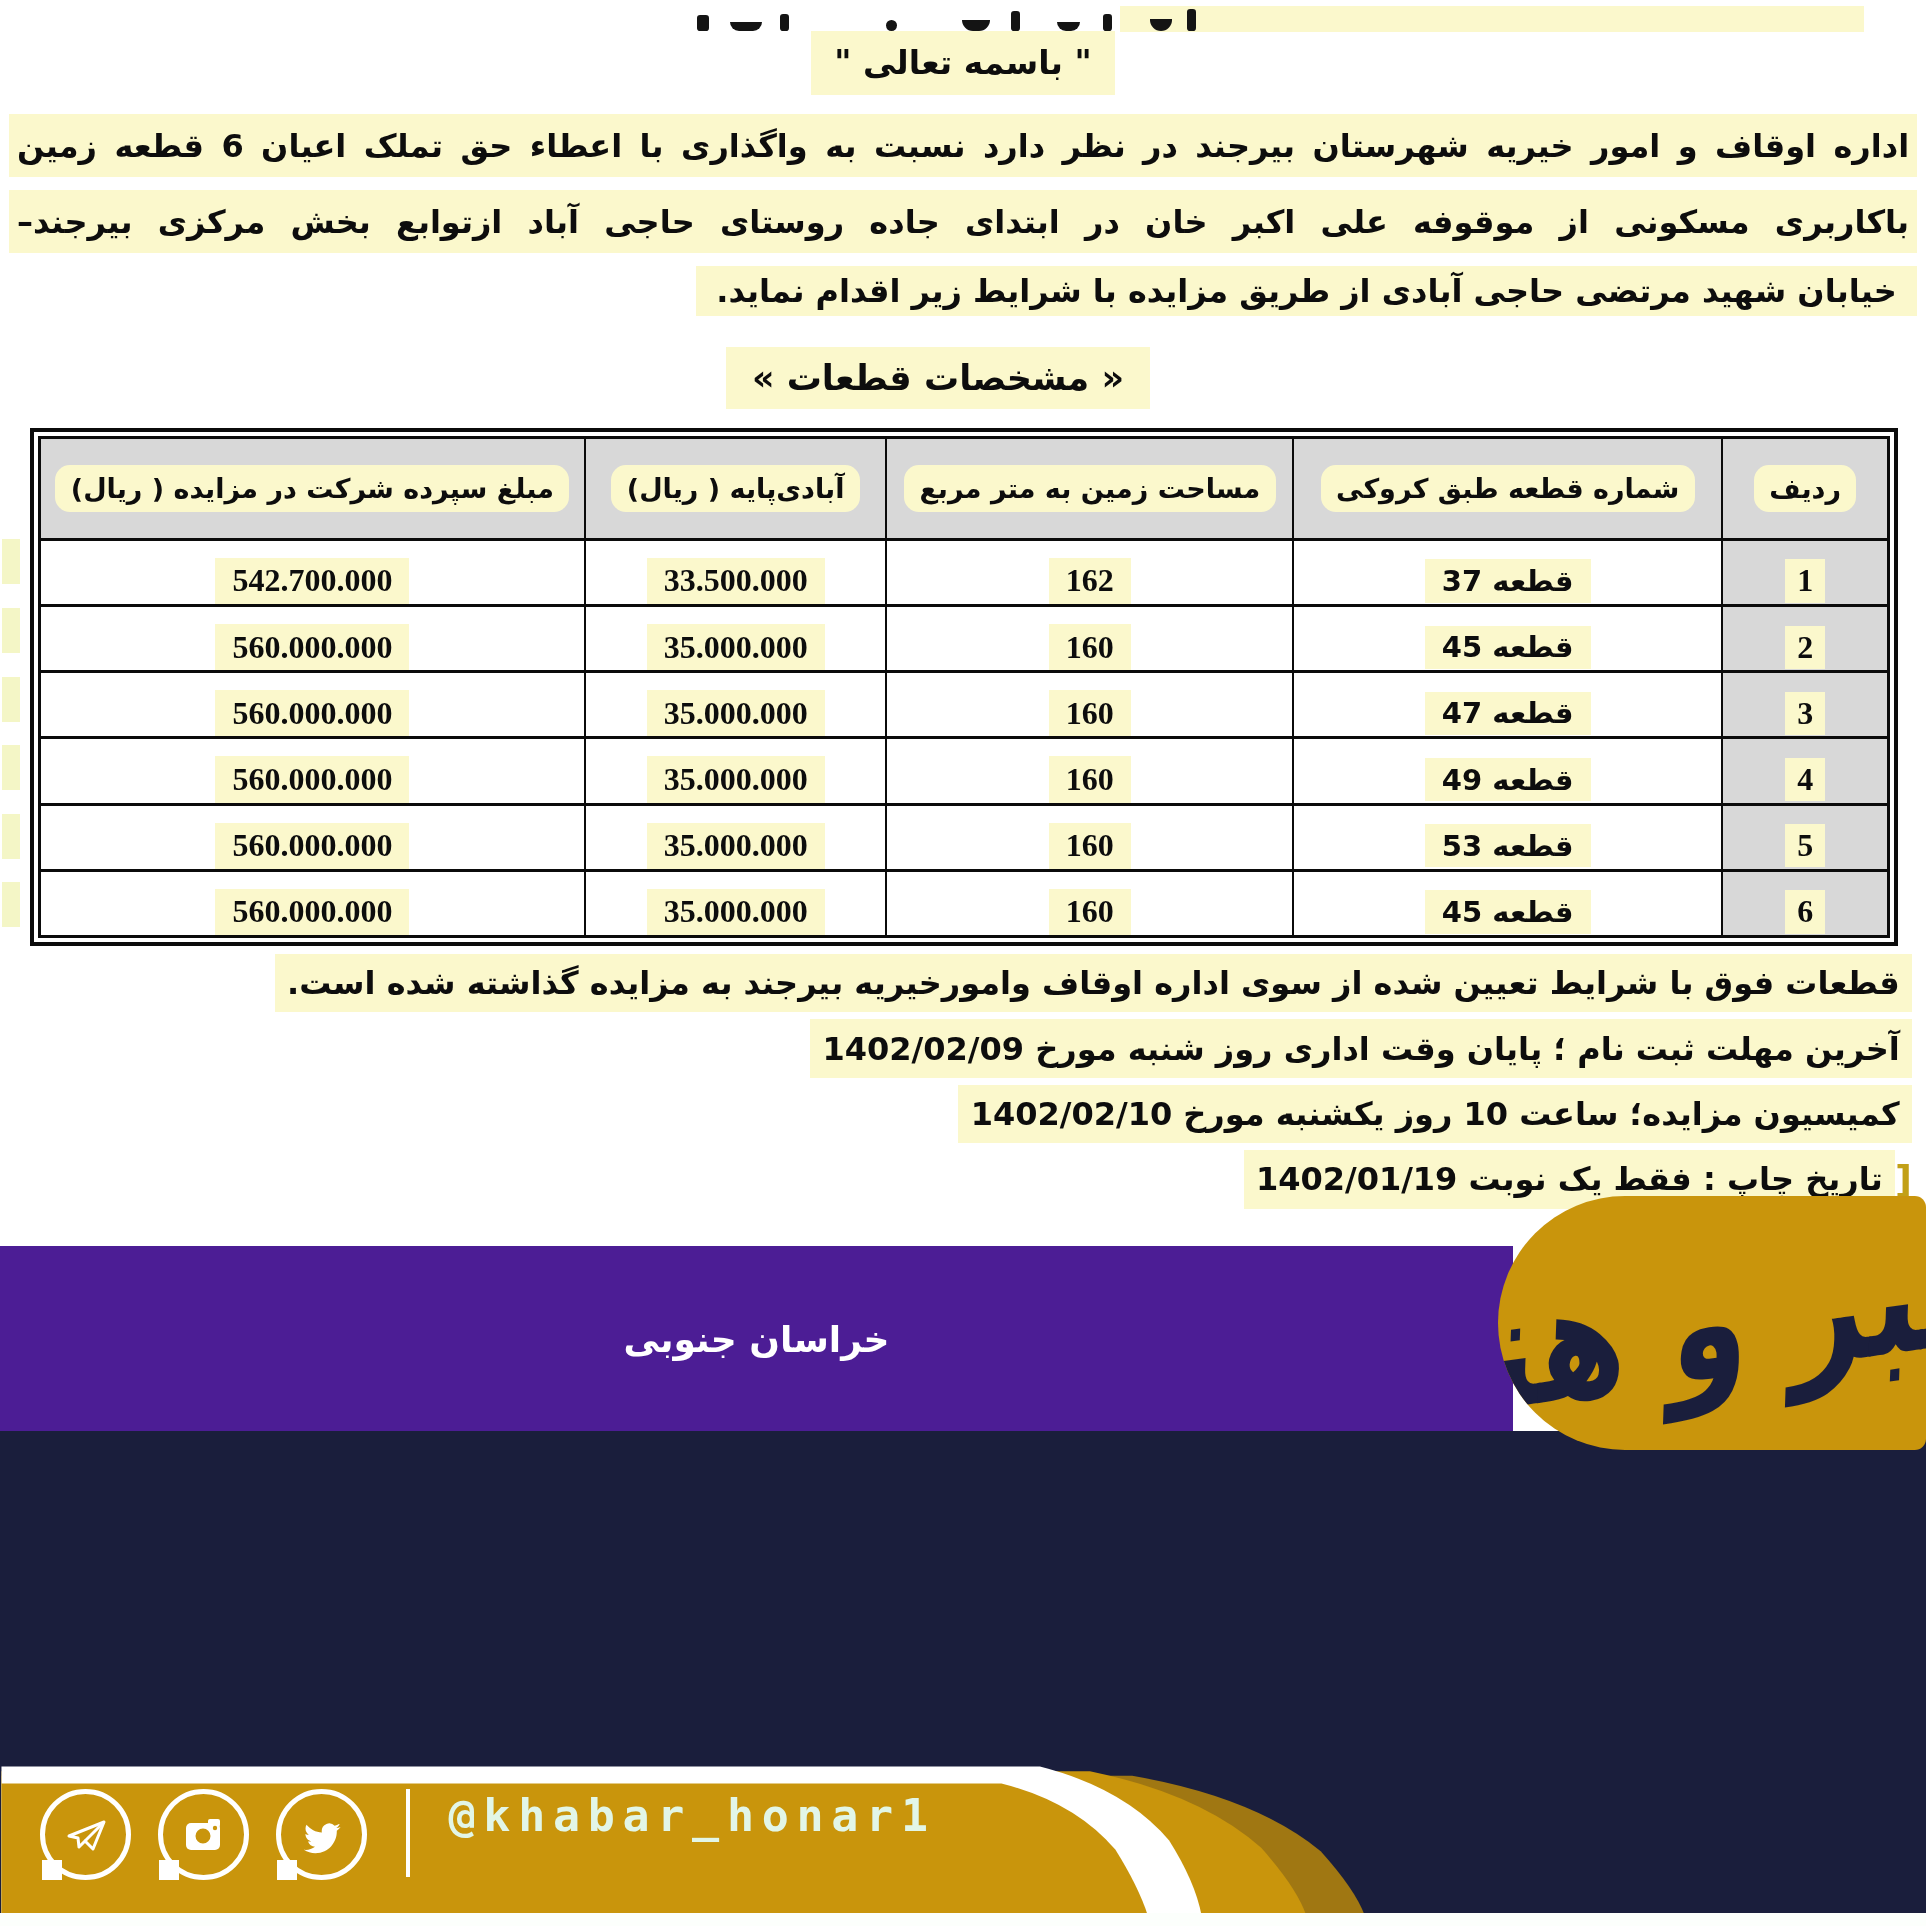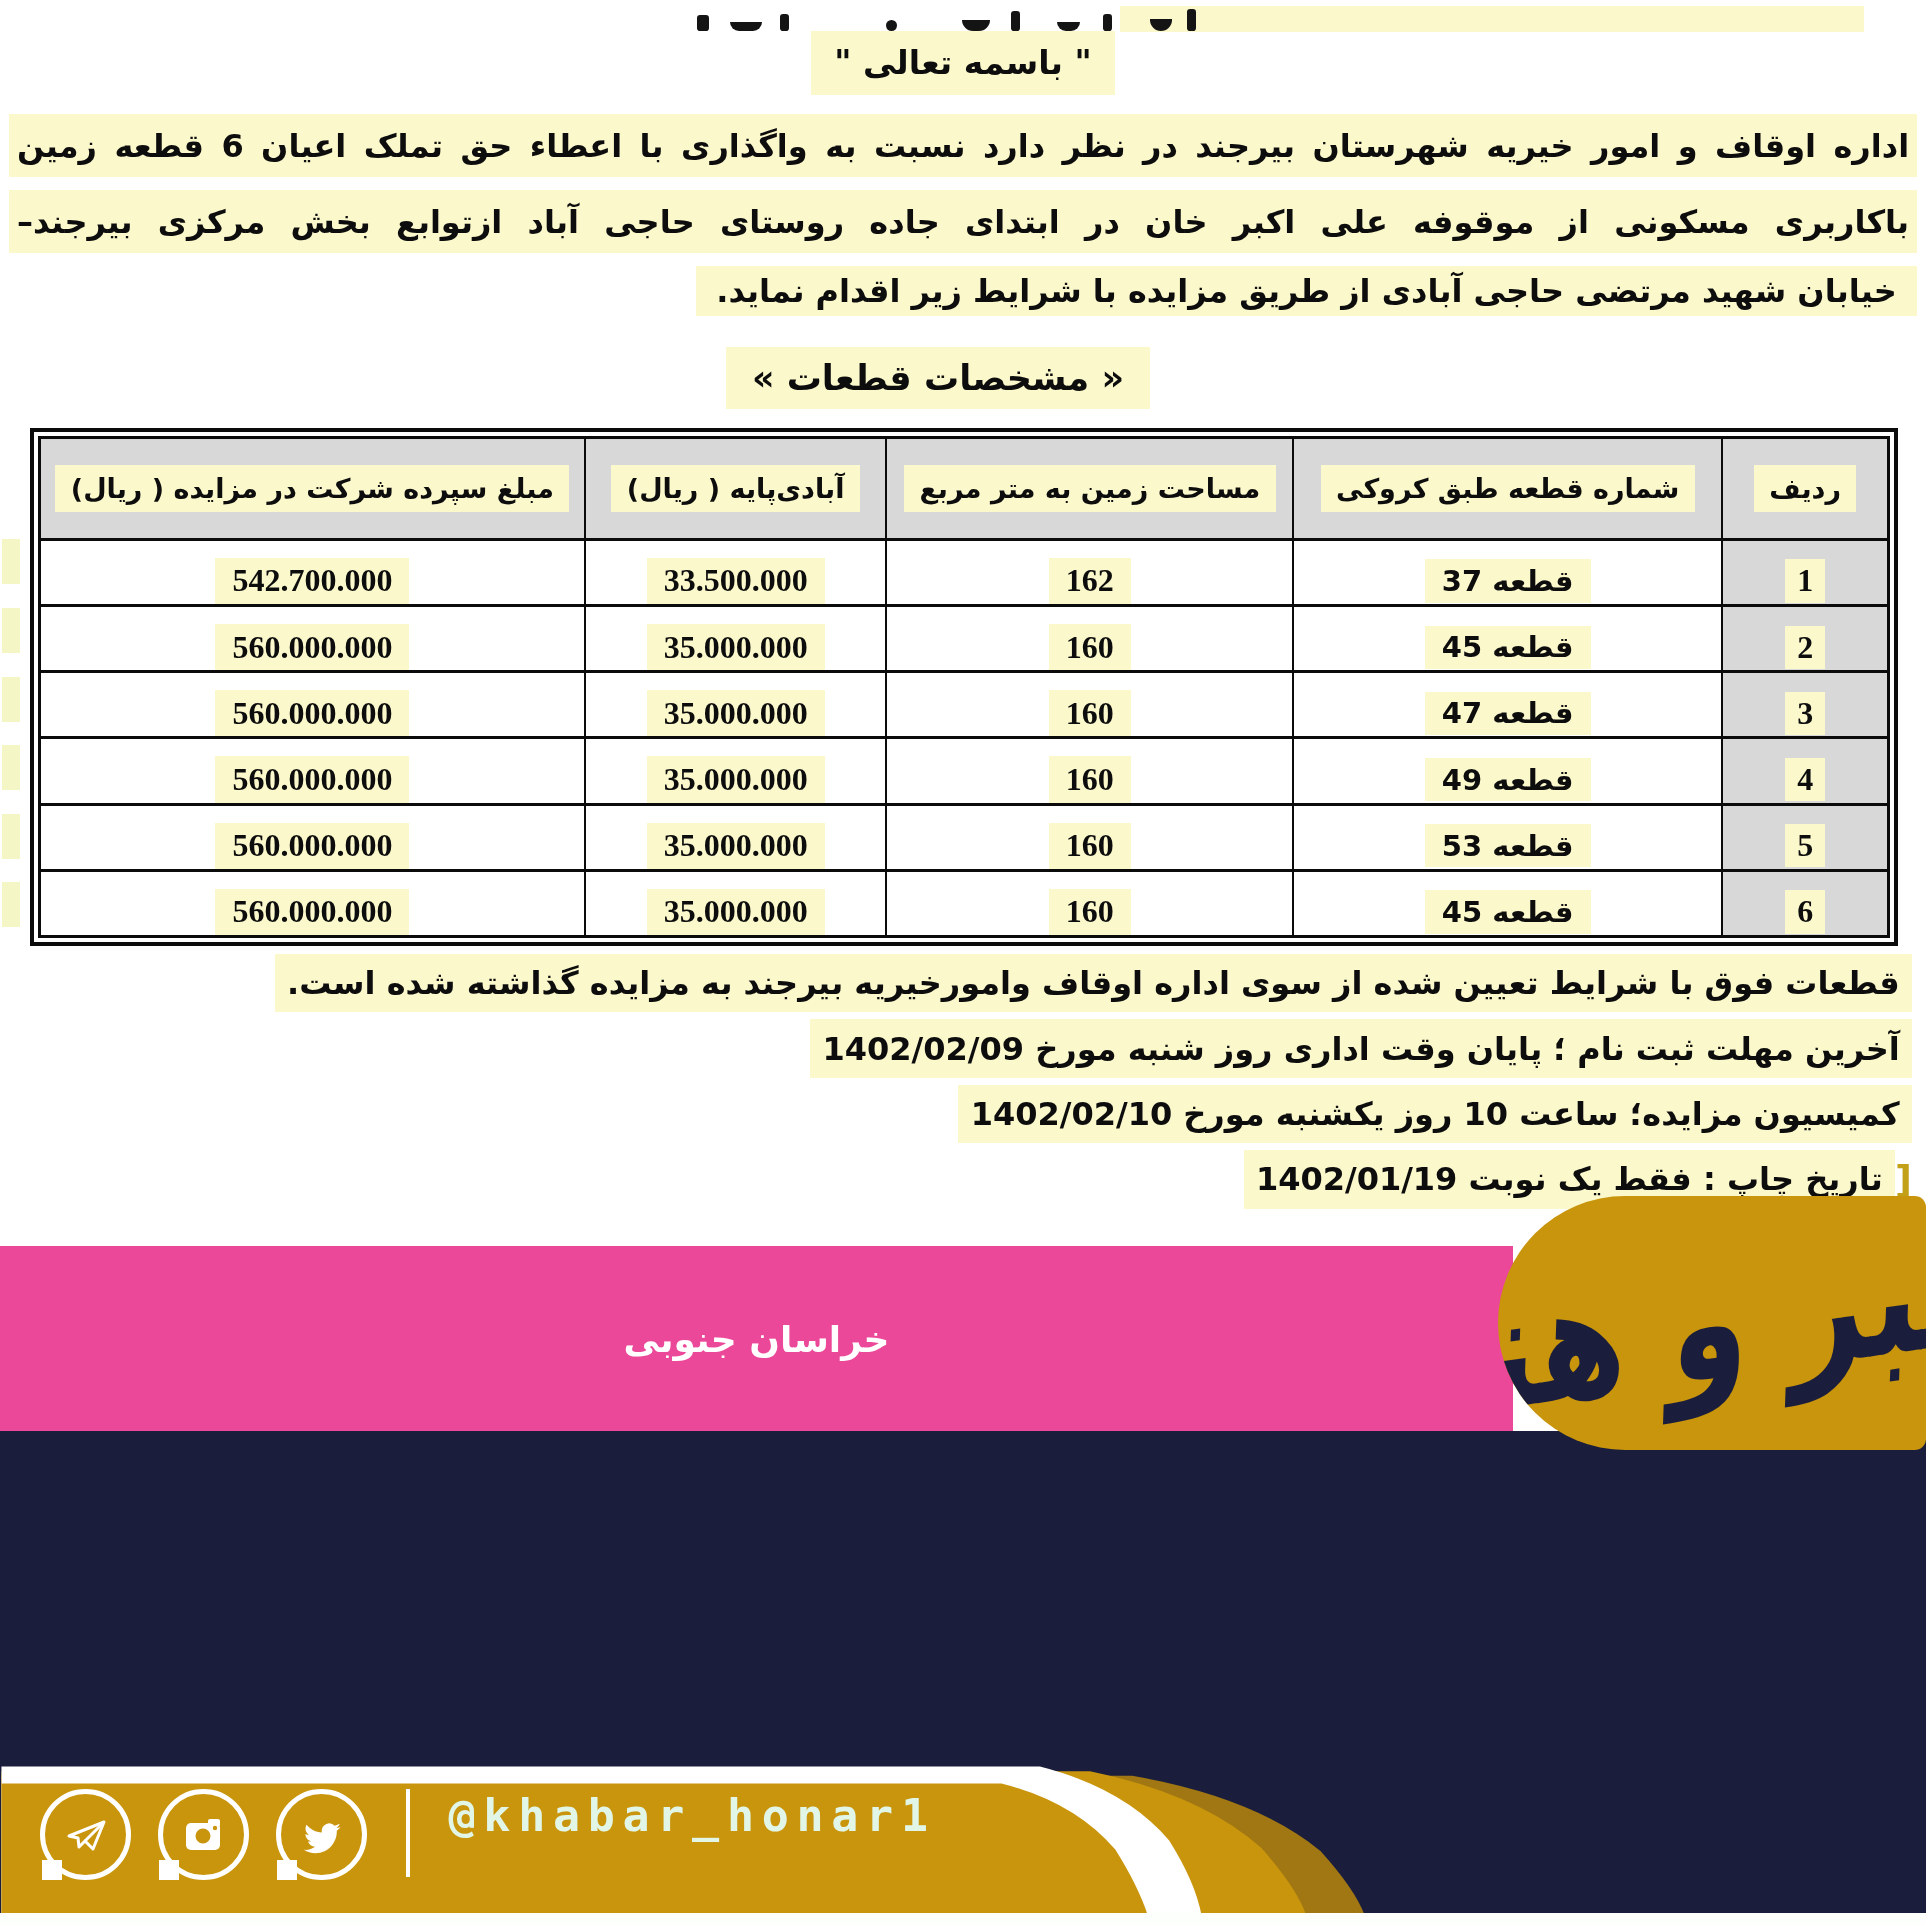--- a/index.html
+++ b/index.html
@@ -31,37 +31,37 @@
     font-size:35px; font-weight:bold; }
   .section-title span { display:inline-block; padding:10.8px 26px; position:relative; right:31px; }
 
   
   .table-wrap { position:absolute; top:428px; right:28px; width:1868px;
     border:4.6px solid #0b0b0b; padding:3.9px; background:#fff; box-sizing:border-box; }
   table { width:100%; border-collapse:collapse; border:3.1px solid #0b0b0b; table-layout:fixed; }
   th, td { border:2.3px solid #0b0b0b; text-align:center; vertical-align:middle; padding:0; }
   thead th { background:#D8D8D8; height:99px; font-size:27px; font-weight:bold; border-bottom-width:3.9px; }
   tbody td { height:62px; border-top-width:3.9px; background:#fff; }
-  th .hl { display:inline-block; padding:7.7px 15.4px; }
+  th .hl { display:inline-block; padding:7.7px 15.4px;border-radius:15px; }
   td .hl { display:inline-block; padding:4.6px 17px;margin-top:17px; }
   .num  { font-family:"Liberation Serif", serif; font-size:32px; font-weight:bold; }
   .plot { font-size:29px; font-weight:bold; }
   .radif-cell { background:#D8D8D8 !important; }
   .radif-cell .hl { padding:3.1px 12.3px; }
   .row-tick { position:absolute; right:1906px; width:18.5px; height:45px; background:#F4F6C6; }
 
   
   .notes { position:absolute; top:954px; right:14px; left:14px; font-size:32px; font-weight:bold; }
   .note-line { width:fit-content; margin-bottom:7px; line-height:1.25;text-align:right; }
   .note-line span.txt { display:inline-block; padding:9.2px 12.3px; }
   .bracket { color:#C2A017; font-size:37px; vertical-align:middle; }
 
   
   .red-band { position:absolute; top:1246px; left:0; width:1513px; height:186px;
-    background:#ec4899; display:flex; align-items:center; justify-content:center; }
+    background:#4c1d95; display:flex; align-items:center; justify-content:center; }
   .region-label { color:#ffffff; font-size:36px; font-weight:bold; letter-spacing:0.8px; }
 
   
   .logo { position:absolute; top:1196px; right:0; width:428px; height:254px;
     background:#C9950C; border-radius:139px 12.3px 12.3px 139px; z-index:3;
     display:flex; align-items:center; justify-content:center; overflow:hidden; }
   .logo-callig { color:#1A1E3C; font-size:127px; font-weight:bold; white-space:nowrap;
     transform:rotate(-8deg) skewX(-10deg) scaleY(1.25); }
 
   

